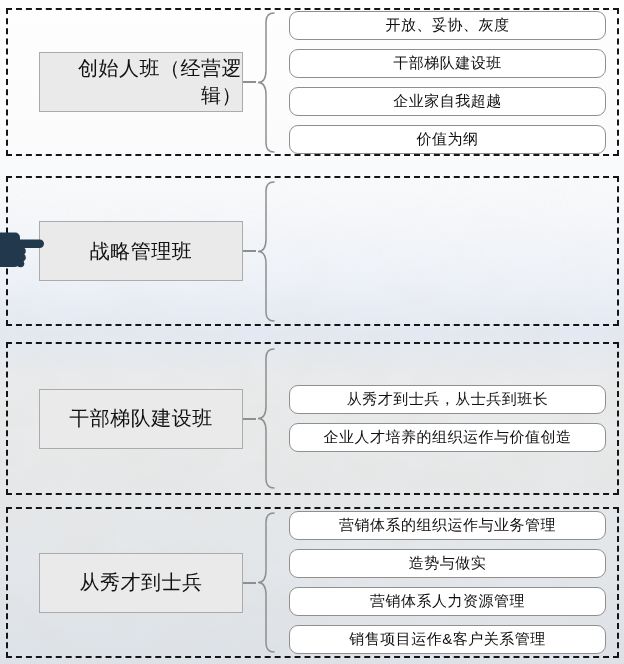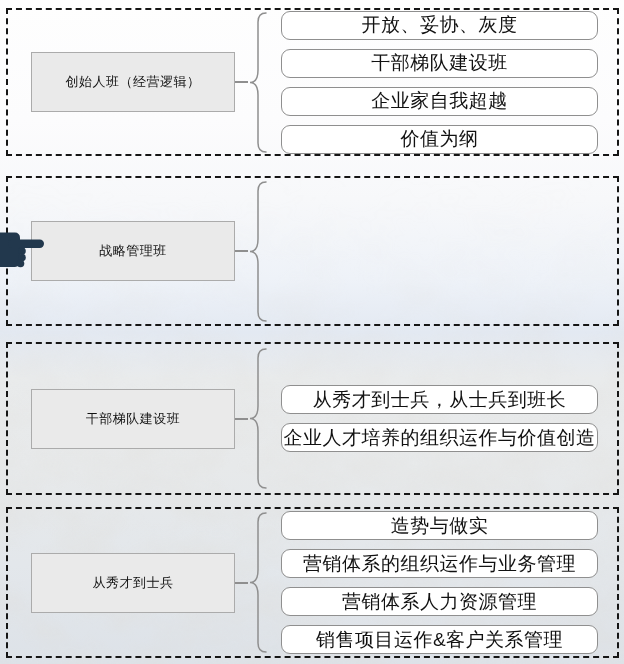--- a/index.html
+++ b/index.html
@@ -25,36 +25,36 @@
   .section{
     position:absolute;left:6px;width:613px;box-sizing:border-box;
     border:2px dashed #151515;
     display:flex;align-items:center;z-index:1;background:transparent;
   }
   #sec1{top:8px;height:148px}
   #sec2{top:176px;height:150px}
   #sec3{top:342px;height:153px}
   #sec4{top:507px;height:151px}
   .main-box{
-    margin-left:23px;width:204px;height:60px;flex:none;box-sizing:border-box;
+    margin-left:31px;width:204px;height:60px;flex:none;box-sizing:border-box;
     background:#eaeaea;border:1px solid #ababab;
     display:flex;align-items:center;justify-content:center;
-    font-size:13px;font-weight:500;letter-spacing:.5px;text-align:center;
+    font-size:20px;font-weight:500;letter-spacing:.5px;text-align:right;
   }
   .connector{width:13px;height:2px;background:#8f8f8f;flex:none;}
   .brace{width:20px;height:143px;flex:none;}
   .items{
     margin-left:13px;width:317px;flex:none;
     display:flex;flex-direction:column;gap:9px;
   }
   .item{
     height:29px;box-sizing:border-box;
     background:#ffffff;border:1.5px solid #8f8f8f;border-radius:9px;
     display:flex;align-items:center;justify-content:center;
-    font-size:19px;font-weight:500;letter-spacing:.5px;text-align:center;
+    font-size:15px;font-weight:500;letter-spacing:.5px;text-align:center;
   }
   .pointer{position:absolute;left:0;top:229px;width:44px;height:42px;z-index:5;}
 </style>
 </head>
 <body>
 
 <div class="slide">
 
   <div class="texture">
     <svg xmlns="http://www.w3.org/2000/svg">
@@ -121,24 +121,24 @@
   <div class="section" id="sec4">
     <div class="main-box">
       <span>从秀才到士兵</span>
     </div>
     <div class="connector"></div>
     <svg class="brace" viewBox="0 0 20 143" preserveAspectRatio="none">
       <path d="M18,2 Q10,2 10,11 L10,59 Q10,71.5 2,71.5 Q10,71.5 10,84 L10,132 Q10,141 18,141" fill="none" stroke="#8f8f8f" stroke-width="1.5" stroke-linecap="round"></path>
     </svg>
     <div class="items">
       <div class="item">
-          <span>造势与做实</span>
+          <span>营销体系的组织运作与业务管理</span>
         </div>
       <div class="item">
-          <span>营销体系的组织运作与业务管理</span>
+          <span>造势与做实</span>
         </div>
       <div class="item">
           <span>营销体系人力资源管理</span>
         </div>
       <div class="item">
           <span>销售项目运作&amp;客户关系管理</span>
         </div>
     </div>
   </div>
 

